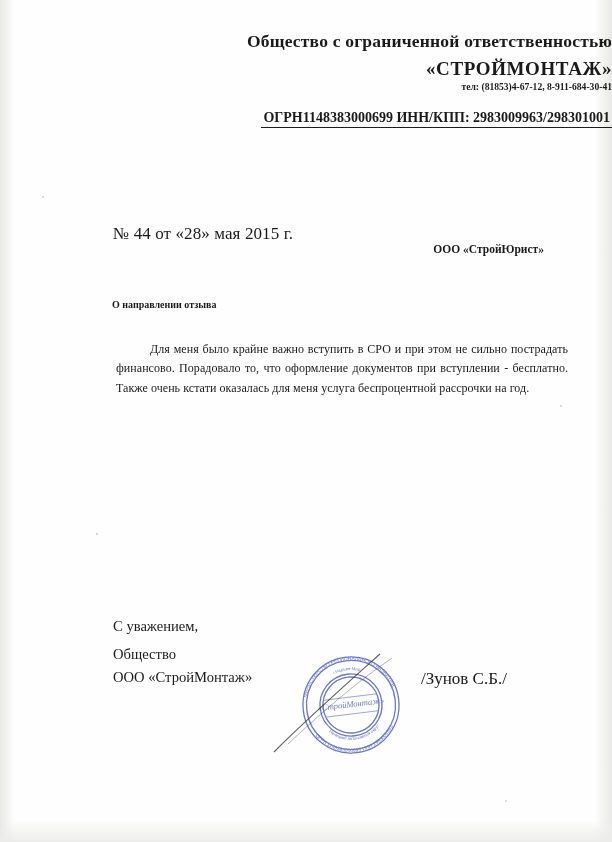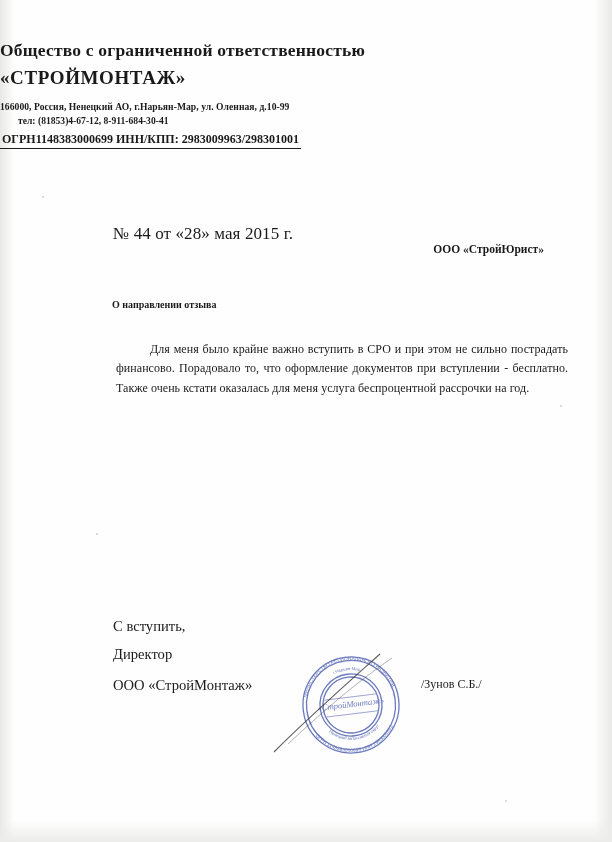--- a/index.html
+++ b/index.html
@@ -43,22 +43,22 @@
     position: absolute;
     background: #cfcfcb;
     border-radius: 50%;
     pointer-events: none;
   }
 
   
   .letterhead {
     position: absolute;
     left: 0; right: 0;
-    top: 40px;
-    text-align: left;
+    top: 31px;
+    text-align: right;
   }
   .company-line1 {
     font-size: 17.5px;
     font-weight: bold;
     letter-spacing: 0.2px;
     line-height: 1.25;
   }
   .company-line2 {
     font-size: 19px;
     font-weight: bold;
@@ -72,26 +72,26 @@
     line-height: 1.5;
     letter-spacing: 0.05px;
   }
   .phone {
     font-size: 9.6px;
     font-weight: bold;
     line-height: 1.5;
     padding-left: 18px;
   }
   .regline {
-    font-size: 12px;
+    font-size: 14px;
     font-weight: bold;
     display: inline-block;
     border-bottom: 1.4px solid #1d1d1d;
     padding: 0 2px 1px 2px;
-    margin-top: 2px;
+    margin-top: 16px;
   }
 
   
   .docnum {
     position: absolute;
     left: 113px;
     top: 224px;
     font-size: 17px;
     letter-spacing: 0.1px;
   }
@@ -136,30 +136,29 @@
     width: 420px;
   }
   .sig-line {
     font-size: 14.6px;
     line-height: 1.95;
   }
   .sig-row {
     position: relative;
     display: flex;
     align-items: baseline;
-    margin-top: 8px;
   }
   .sig-org {
     font-size: 14.6px;
   }
   .sig-name {
     position: absolute;
     left: 308px;
     top: 0;
-    font-size: 12px;
+    font-size: 17px;
     white-space: nowrap;
   }
 
   
   .stamp {
     position: absolute;
     left: 292px;
     top: 653px;
     width: 118px;
     height: 104px;
@@ -188,40 +187,39 @@
   <div class="scan-edge-bottom"></div>
 
   <div class="speck" style="left:42px;top:196px;width:2px;height:2px;"></div>
   <div class="speck" style="left:560px;top:405px;width:2px;height:2px;"></div>
   <div class="speck" style="left:96px;top:533px;width:1.5px;height:1.5px;"></div>
   <div class="speck" style="left:505px;top:800px;width:2px;height:2px;"></div>
 
   <div class="letterhead">
     <div class="company-line1">Общество с ограниченной ответственностью</div>
     <div class="company-line2">«СТРОЙМОНТАЖ»</div>
-    <div class="addr">166000, Россия, Ненецкий АО, г.Нарьян-Мар, ул. Оленная, д.10-99</div>
     <div class="phone">тел: (81853)4-67-12, 8-911-684-30-41</div>
     <div>
       <span class="regline">ОГРН1148383000699  ИНН/КПП: 2983009963/298301001</span>
     </div>
   </div>
 
   <div class="docnum">№ 44 от «28» мая 2015 г.</div>
 
   <div class="addressee">ООО «СтройЮрист»</div>
 
   <div class="subject">О направлении отзыва</div>
 
   <div class="body">
     <p>Для меня было крайне важно вступить в СРО и при этом не сильно пострадать финансово. Порадовало то, что оформление документов при вступлении - бесплатно. Также очень кстати оказалась для меня услуга беспроцентной рассрочки на год.</p>
   </div>
 
   <div class="sig">
-    <div class="sig-line">С вступить,</div>
-    <div class="sig-line">Директор</div>
+    <div class="sig-line">С уважением,</div>
+    <div class="sig-line">Общество</div>
     <div class="sig-row">
       <span class="sig-org">ООО «СтройМонтаж»</span>
       <span class="sig-name">/Зунов С.Б./</span>
     </div>
   </div>
 
   <div class="stamp">
     <svg width="118" height="104" viewBox="0 0 118 104" xmlns="http://www.w3.org/2000/svg">
       <defs>
         <path id="arcTop" d="M 14,52 A 45,45 0 0 1 104,52" fill="none"></path>

